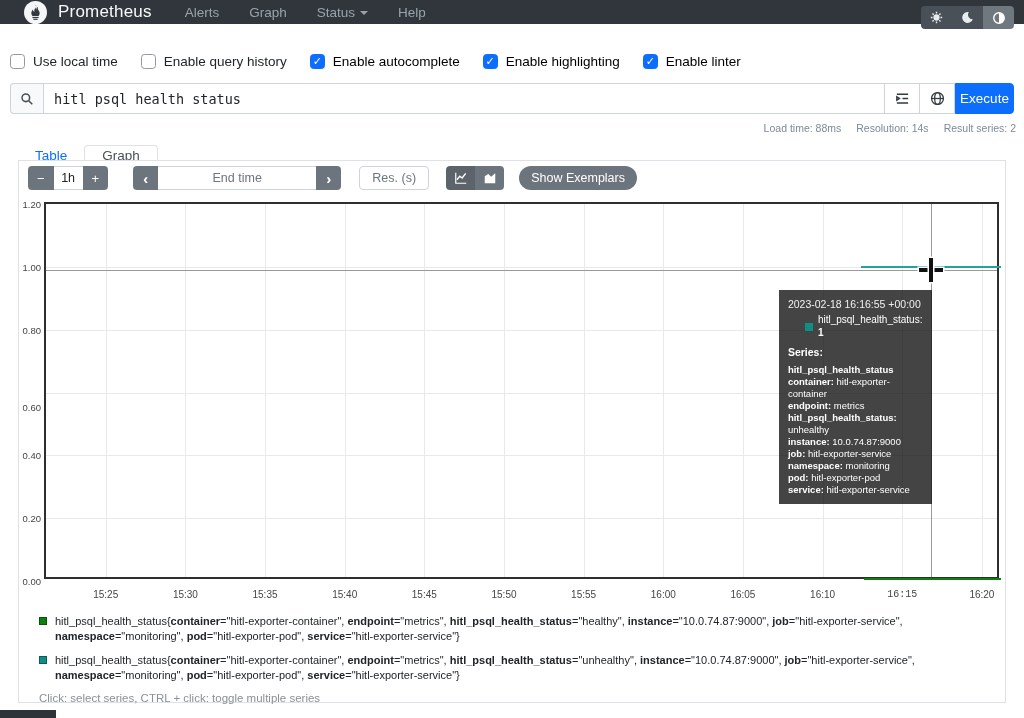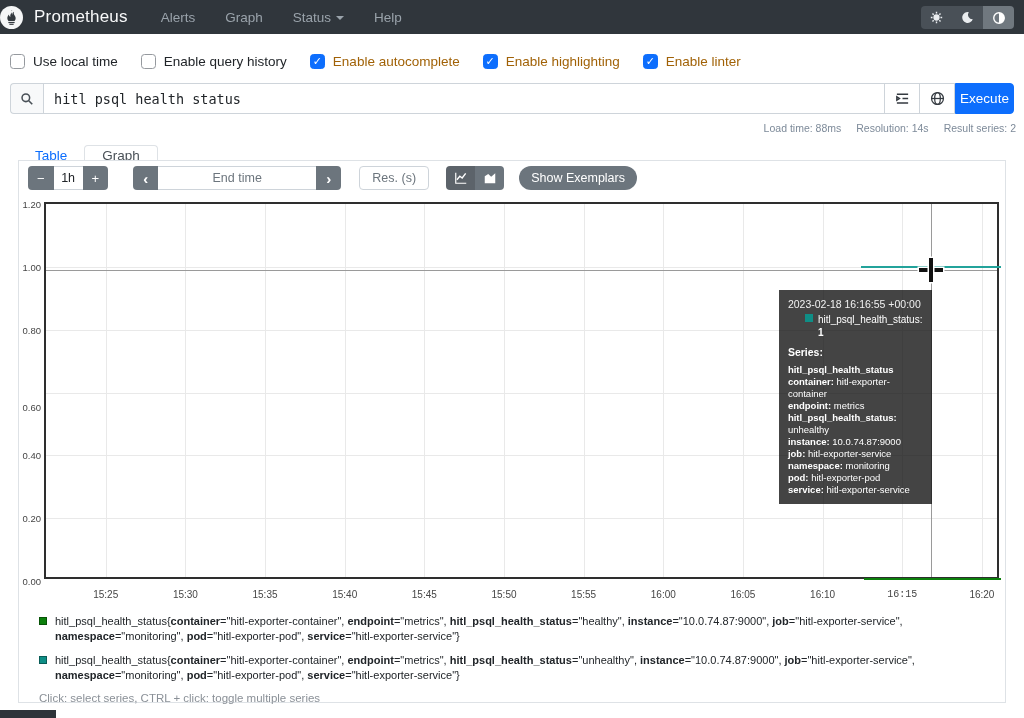--- a/index.html
+++ b/index.html
@@ -1,41 +1,41 @@
 <!DOCTYPE html>
 <html><head>
 <meta charset="utf-8">
 <style>
   * { margin:0; padding:0; box-sizing:border-box; }
   html,body { background:#fff; }
   body { font-family:"Liberation Sans", sans-serif; }
   #app { position:relative; width:1024px; height:718px; background:#fff; overflow:hidden; }
 
   
-  .navbar { position:absolute; top:0; left:0; width:1024px; height:34px; background:#30363c;
-            display:flex; align-items:center; padding:0 0; }
+  .navbar { position:absolute; top:0; left:0; width:1024px; height:24px; background:#30363c;
+            display:flex; align-items:center; padding:0 24px; }
   .logo { width:23px; height:23px; border-radius:50%; background:#f5f6f7; display:flex;
           align-items:center; justify-content:center; flex:0 0 auto; }
   .brand { color:#f8f9fa; font-size:17px; margin-left:11px; letter-spacing:.2px; }
   .navlinks { display:flex; margin-left:18px; height:35px; align-items:center; }
   .navlinks a { color:#9aa3ab; font-size:13.5px; text-decoration:none; padding:0 15px; cursor:pointer; }
   .caret { display:inline-block; margin-left:5px; vertical-align:2px;
            border-left:4px solid transparent; border-right:4px solid transparent; border-top:4px solid #9aa3ab; }
   .theme-group { position:absolute; right:10px; top:6px; display:flex; border-radius:4px; overflow:hidden; }
   .theme-btn { width:31px; height:23px; background:#495057; border:0; display:flex; align-items:center;
                justify-content:center; cursor:pointer; color:#e9ecef; }
   .theme-btn.active { background:#70787f; }
 
   
   .options { position:absolute; top:48px; left:10px; height:26px; display:flex; align-items:center; gap:23px; }
   .opt { display:flex; align-items:center; gap:8px; font-size:13.5px; color:#212529; cursor:pointer; }
   .cb { width:15px; height:15px; border:1px solid #95999e; border-radius:3.5px; background:#fff;
         display:flex; align-items:center; justify-content:center; font-size:11px; color:#fff; }
   .opt.on .cb { background:#0d6efd; border-color:#0d6efd; }
-  .opt.on .lbl { color:#a16207; }
+  .opt.on .lbl { color:#000000; }
 
   
   .querybar { position:absolute; top:83px; left:10px; width:1004px; height:31px; display:flex; }
   .q-addon { width:33px; background:#f8f9fa; border:1px solid #ced4da; border-right:0;
              border-radius:4px 0 0 4px; display:flex; align-items:center; justify-content:center; }
   .q-input { flex:1; border:1px solid #ced4da; padding:0 10px; font-family:"DejaVu Sans Mono", monospace;
              font-size:13.5px; color:#212529; outline:none; }
   .q-btn { width:35px; background:#fff; border:1px solid #ced4da; border-left:0; display:flex;
            align-items:center; justify-content:center; cursor:pointer; color:#343a40; }
   .execute { width:59px; background:#0d6efd; color:#fff; border:1px solid #0d6efd;
@@ -81,21 +81,21 @@
   .cursor-plus { position:absolute; width:24px; height:24px; }
   .cursor-plus .h { position:absolute; left:0; top:10px; width:24px; height:4px; background:#111;
                     box-shadow:0 0 0 1.5px #fff; }
   .cursor-plus .v { position:absolute; top:0; left:10px; height:24px; width:4px; background:#111;
                     box-shadow:0 0 0 1.5px #fff; }
 
   
   .tooltip { position:absolute; width:153px; background:rgba(15,15,15,.78); color:#fff;
              border-radius:0; padding:8px 9px; font-size:10px; line-height:12.5px; z-index:5; }
   .tt-time { font-size:10.5px; margin-bottom:4px; color:#f1f1f1; }
-  .tt-valrow { display:flex; align-items:flex-start; gap:5px; margin-bottom:7px;padding-left:17px; }
+  .tt-valrow { display:flex; align-items:center; gap:5px; margin-bottom:7px;padding-left:17px; }
   .swatch { width:8px; height:8px; display:inline-block; flex:0 0 auto; }
   .tt-metric::after { content:": "; }
   .tt-val { font-weight:bold; }
   .tt-heading { font-weight:bold; font-size:10.5px; margin-bottom:5px; }
   .tt-smetric { font-weight:bold; font-size:9.5px; }
   .tt-row { font-size:9.5px; line-height:12px; }
   .tt-row b::after { content:": "; font-weight:bold; }
 
   
   .legend { position:absolute; top:453px; left:20px; width:945px; }

